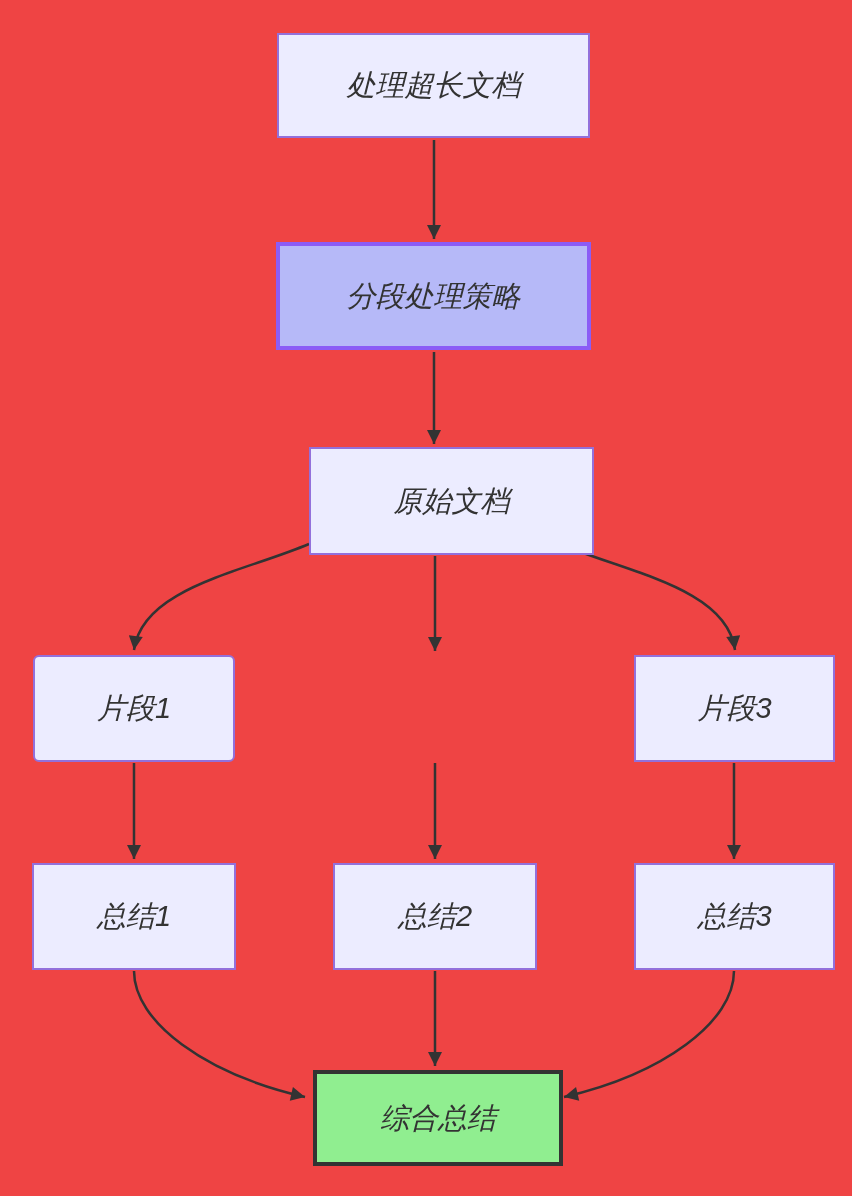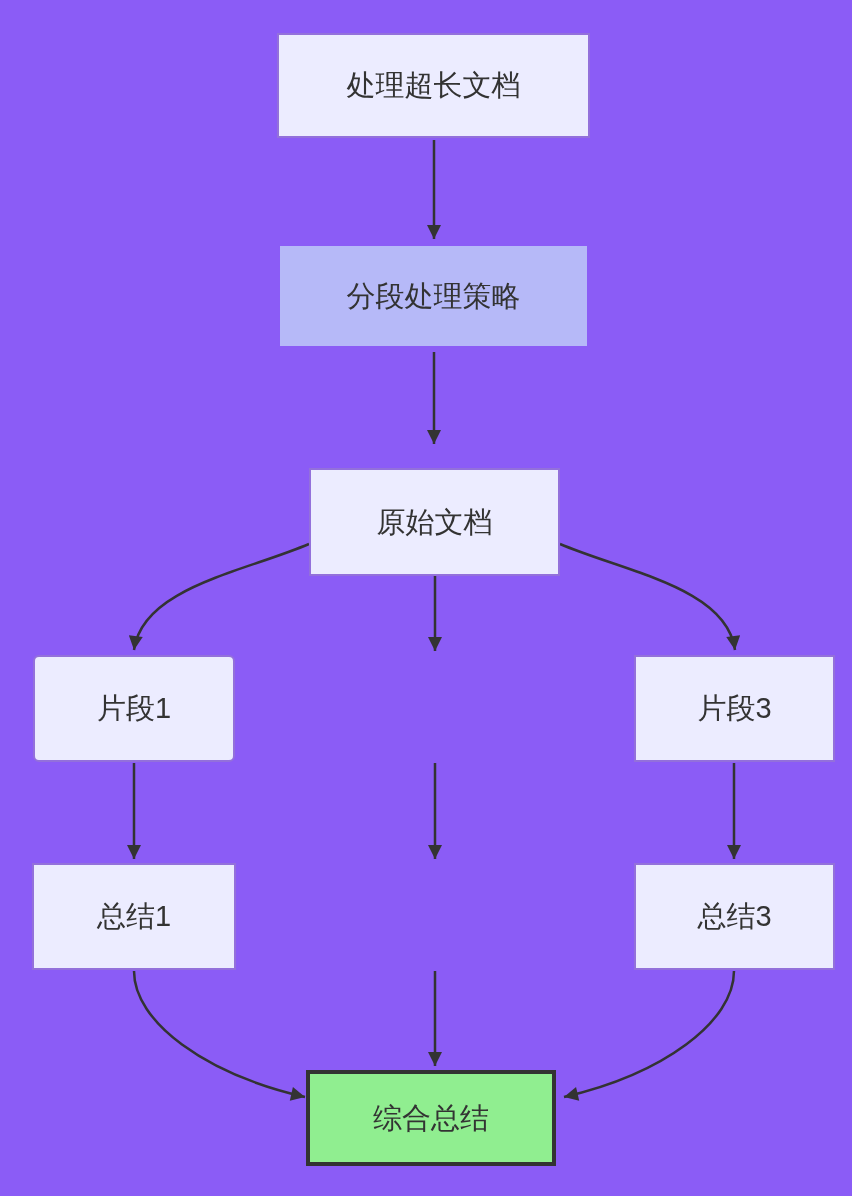--- a/index.html
+++ b/index.html
@@ -4,23 +4,24 @@
 <style>
   html, body {
     margin: 0;
     padding: 0;
     background: #ffffff;
   }
   .canvas {
     position: relative;
     width: 852px;
     height: 1196px;
-    background: #8b5cf6;
+    background: #ef4444;
     font-family: "Liberation Sans", "DejaVu Sans", sans-serif;
     overflow: hidden;
+    font-style: italic;
   }
   .edges {
     position: absolute;
     left: 0;
     top: 0;
     width: 852px;
     height: 1196px;
     pointer-events: none;
   }
   .node {
@@ -40,28 +41,28 @@
     background: #b6b9f8;
     border: 4px solid #8b5cf6;
   }
   .node--final {
     background: #90ee90;
     border: 4px solid #333333;
   }
   
   #node-start    { left: 277px; top: 33px;  width: 313px; height: 105px; }
   #node-strategy { left: 276px; top: 242px; width: 315px; height: 108px; }
-  #node-source   { left: 309px; top: 447px; width: 251px; height: 108px; margin-top: 21px; }
+  #node-source   { left: 309px; top: 447px; width: 285px; height: 108px; }
   #node-chunk1   { left: 33px;  top: 655px; width: 202px; height: 107px; border-radius: 6px; }
   #node-chunk2   { left: 333px; top: 655px; width: 204px; height: 107px; }
   #node-chunk3   { left: 634px; top: 655px; width: 201px; height: 107px; }
   #node-summary1 { left: 32px;  top: 863px; width: 204px; height: 107px; }
   #node-summary2 { left: 333px; top: 863px; width: 204px; height: 107px; }
   #node-summary3 { left: 634px; top: 863px; width: 201px; height: 107px; }
-  #node-final    { left: 306px; top: 1070px; width: 250px; height: 96px; }
+  #node-final    { left: 313px; top: 1070px; width: 250px; height: 96px; }
 </style>
 </head>
 <body>
 
 <div class="canvas">
 
   <svg class="edges" width="852" height="1196" viewBox="0 0 852 1196" xmlns="http://www.w3.org/2000/svg">
     <defs>
       <marker id="arrow" viewBox="0 0 10 10" refX="10" refY="5" markerWidth="17" markerHeight="14" markerUnits="userSpaceOnUse" orient="auto-start-reverse">
         <path d="M0,0 L10,5 L0,10 z" fill="#333333"></path>
@@ -100,20 +101,23 @@
 
 
   <div class="node" id="node-chunk3">
     <span>片段3</span>
   </div>
 
   <div class="node" id="node-summary1">
     <span>总结1</span>
   </div>
 
+  <div class="node" id="node-summary2">
+    <span>总结2</span>
+  </div>
 
   <div class="node" id="node-summary3">
     <span>总结3</span>
   </div>
 
   <div class="node node--final" id="node-final">
     <span>综合总结</span>
   </div>
 
 </div>

